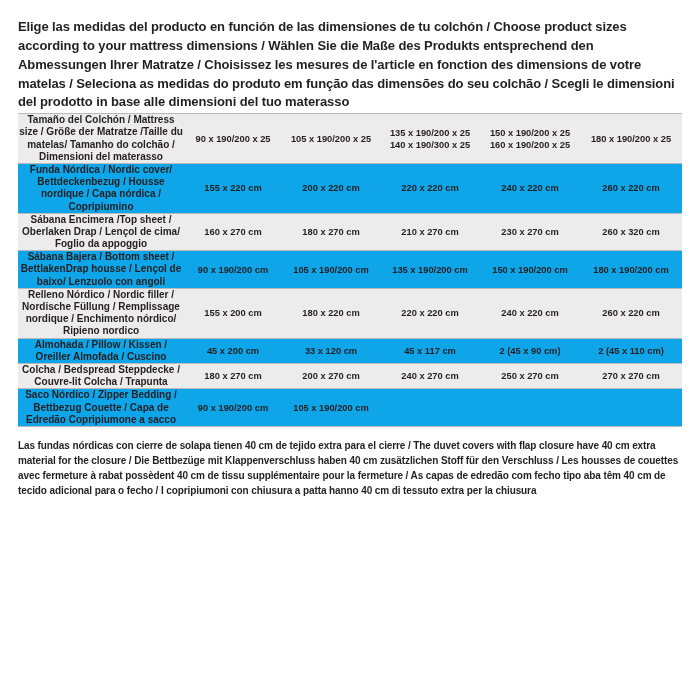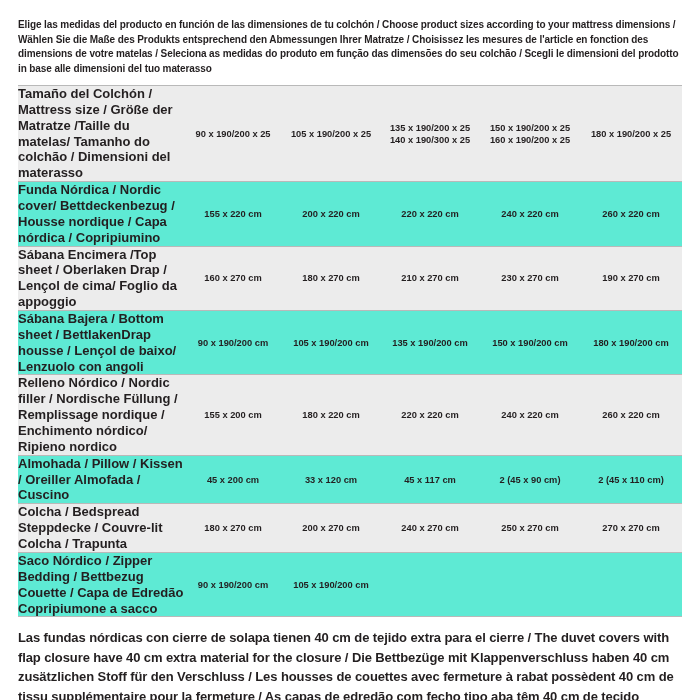--- a/index.html
+++ b/index.html
@@ -16,64 +16,64 @@
   }
   .page {
     width: 700px;
     height: 700px;
     box-sizing: border-box;
     padding: 0 18px;
     display: flex;
     flex-direction: column;
   }
   .intro {
-    font-size: 10px;
+    font-size: 13px;
     font-weight: bold;
     line-height: 1.45;
     padding-top: 18px;
-    padding-bottom: 9px;
+    padding-bottom: 1px;
     letter-spacing: -0.1px;
   }
   table.sizes {
     width: 100%;
     border-collapse: collapse;
     table-layout: fixed;
   }
   table.sizes td {
     border-top: 1px solid #b9b9b9;
     border-bottom: 1px solid #b9b9b9;
     padding: 0;
     vertical-align: middle;
   }
   .rowlabel {
-    font-size: 13px;
+    font-size: 10px;
     font-weight: bold;
     line-height: 1.22;
     padding: 7px 6px 7px 4px;
-    text-align: left;
+    text-align: center;
   }
   .cell {
     font-size: 9.3px;
     font-weight: bold;
     text-align: center;
     line-height: 1.3;
     padding: 7px 2px;
   }
   .cell .line {
     display: block;
     white-space: nowrap;
   }
   .shaded td {
     background: #ececec;
   }
   .plain td {
-    background: #5eead4;
+    background: #0ea5e9;
   }
   .footer {
-    font-size: 13px;
+    font-size: 10px;
     font-weight: bold;
     line-height: 1.5;
     padding-top: 11px;
     letter-spacing: -0.1px;
   }
   
   col.c0 { width: 166px; }
   col.c1 { width: 98px; }
   col.c2 { width: 98px; }
   col.c3 { width: 100px; }
@@ -146,21 +146,21 @@
         <td class="cell">
           <span class="line">180 x 270 cm</span>
         </td>
         <td class="cell">
           <span class="line">210 x 270 cm</span>
         </td>
         <td class="cell">
           <span class="line">230 x 270 cm</span>
         </td>
         <td class="cell">
-          <span class="line">190 x 270 cm</span>
+          <span class="line">260 x 320 cm</span>
         </td>
       </tr>
 
       <tr class="plain">
         <td class="rowlabel">Sábana Bajera / Bottom sheet / BettlakenDrap housse / Lençol de baixo/ Lenzuolo con angoli</td>
         <td class="cell">
           <span class="line">90 x 190/200 cm</span>
         </td>
         <td class="cell">
           <span class="line">105 x 190/200 cm</span>

